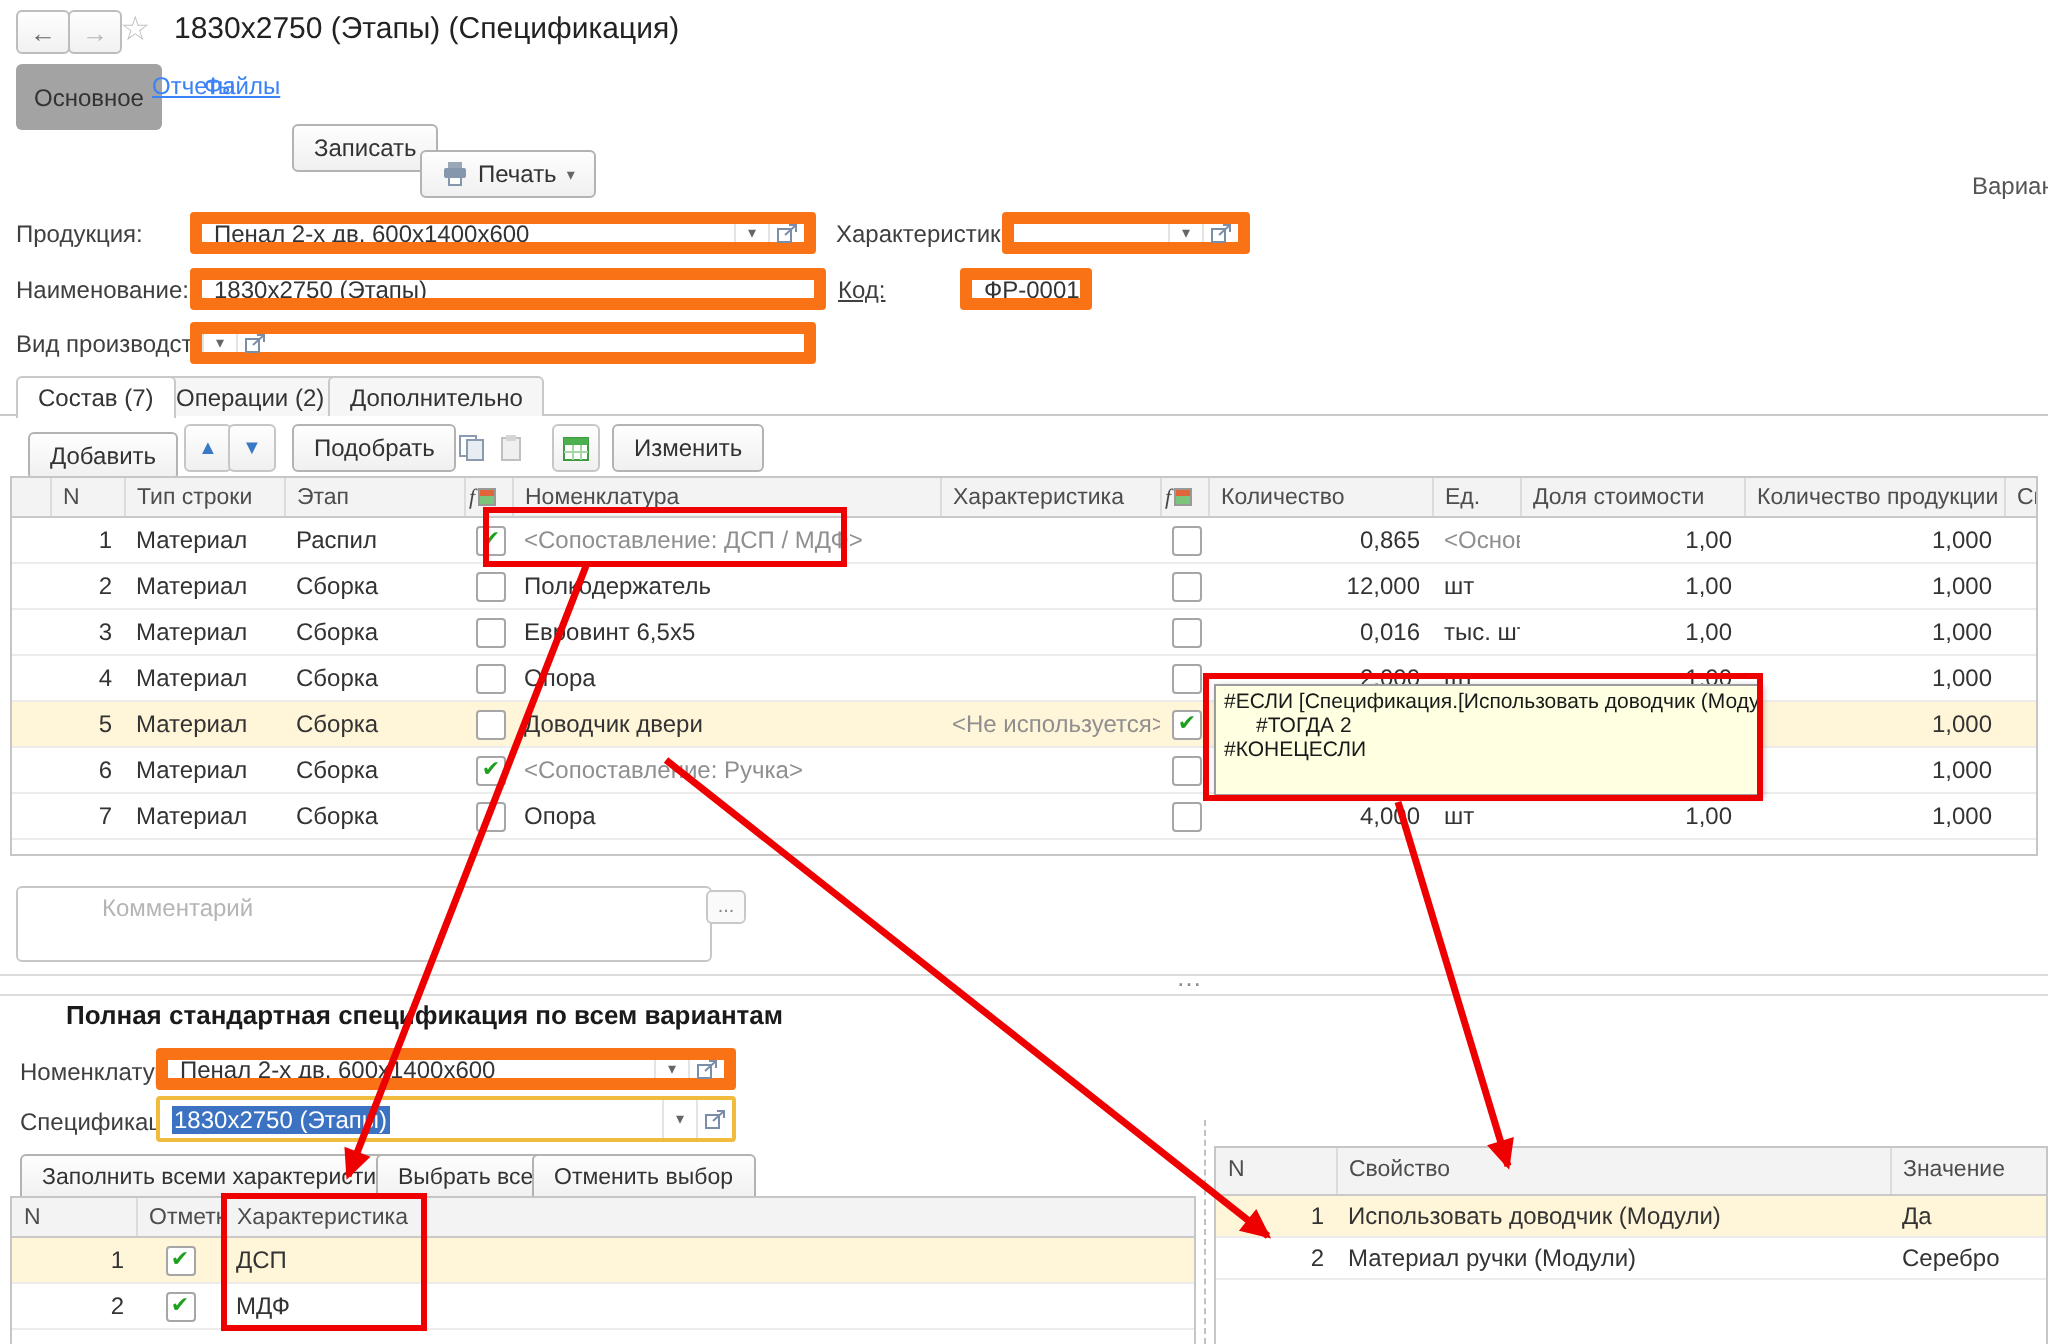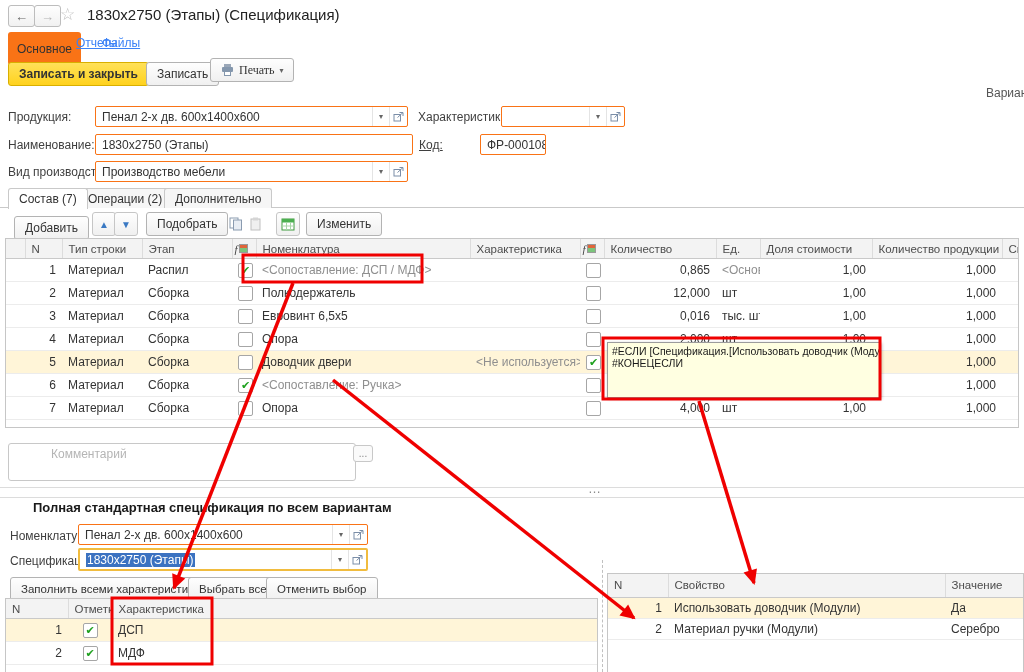--- a/index.html
+++ b/index.html
@@ -5,32 +5,32 @@
   html,body{margin:0;padding:0;background:#fff;}
   #app{position:relative;width:1024px;height:672px;overflow:hidden;background:#fff;
        font-family:"Liberation Sans",sans-serif;font-size:12px;color:#333;}
   
   .navbtn{position:absolute;top:5px;width:25px;height:20px;border:1px solid #BDBDBD;border-radius:3px;
           background:linear-gradient(#FEFEFE,#F1F1F1);display:flex;align-items:center;justify-content:center;
           font-size:13px;color:#666;}
   .navbtn.dis{color:#B5B5B5;}
   .star{position:absolute;left:60px;top:4px;font-size:17px;color:#C2C2C2;}
   .wtitle{position:absolute;left:87px;top:6px;font-size:15px;color:#222;white-space:nowrap;}
-  .pill{position:absolute;left:8px;top:32px;height:33px;padding:0 9px;background:#f97316;border-radius:3px;
+  .pill{position:absolute;left:8px;top:32px;height:33px;padding:0 9px;background:#a3a3a3;border-radius:3px;
         display:flex;align-items:center;color:#333;}
   .toplink{position:absolute;top:36px;color:#3b82f6;text-decoration:underline;cursor:pointer;}
   .btn{position:absolute;height:22px;border:1px solid #B3B3B3;border-radius:3px;
        background:linear-gradient(#FEFEFE,#F0F0F0);color:#333;font-size:12px;
        display:flex;align-items:center;justify-content:center;padding:0 10px;white-space:nowrap;}
   .btn.primary{background:linear-gradient(#FFE159,#FFD21E);border-color:#D9AF00;font-weight:bold;}
   .btn .dd{margin-left:5px;font-size:8px;color:#666;}
   .variant{position:absolute;left:986px;top:86px;color:#555;white-space:nowrap;}
   
   .lbl{position:absolute;color:#3F3F3F;white-space:nowrap;}
-  .fld{position:absolute;height:21px;border:1px solid #f97316;border-radius:2px;background:#fff;
+  .fld{position:absolute;height:21px;border:6px solid #f97316;border-radius:2px;background:#fff;
        display:flex;align-items:stretch;box-sizing:border-box;}
   .fld .txt{flex:1;padding:0 6px;display:flex;align-items:center;white-space:nowrap;overflow:hidden;}
   .fld .ddb{width:16px;border-left:1px solid #E4E4E4;display:flex;align-items:center;justify-content:center;
             font-size:8px;color:#666;}
   .fld .opn{width:17px;border-left:1px solid #E4E4E4;display:flex;align-items:center;justify-content:center;}
   .fld.focus{border:2px solid #F1BC3E;height:23px;}
   .sel{background:#3B72C1;color:#fff;padding:0 1px;}
   
   .tabline{position:absolute;left:0;top:207px;width:1024px;height:1px;background:#C9C9C9;}
   .tab{position:absolute;top:188px;height:19px;border:1px solid #C9C9C9;border-bottom:none;
@@ -95,23 +95,22 @@
   <div class="navbtn dis" style="left:34px;">
       <span>→</span>
     </div>
   <div class="star">☆</div>
   <div class="wtitle">1830х2750 (Этапы) (Спецификация)</div>
 
   <div class="pill">Основное</div>
   <a class="toplink" style="left:76px;">Отчеты</a>
   <a class="toplink" style="left:102px;">Файлы</a>
 
-  <div class="btn primary" style="left:8px;top:62px;">Записать и закрыть</div>
   <div class="btn" style="left:146px;top:62px;">Записать</div>
-  <div class="btn" style="left:210px;top:58px;font-family:Liberation Serif, serif;">
+  <div class="btn" style="left:210px;top:75px;">
     <span style="margin-right:5px;display:flex;">
       <svg width="13" height="12">
           <rect x="3" y="0" width="7" height="3" fill="#9AA7B8"></rect>
           <rect x="1" y="3" width="11" height="5" rx="1" fill="#8497AD"></rect>
           <rect x="3.5" y="7.5" width="6" height="4" fill="#fff" stroke="#8497AD"></rect>
         </svg>
     </span>
     <span>Печать</span>
     <span class="dd">▾</span>
   </div>
@@ -146,21 +145,20 @@
   <div class="fld" style="left:95px;top:134px;width:318px;">
     <span class="txt">1830х2750 (Этапы)</span>
   </div>
   <div class="lbl" style="left:419px;top:138px;text-decoration:underline;">Код:</div>
   <div class="fld" style="left:480px;top:134px;width:66px;">
     <span class="txt">ФР-000108</span>
   </div>
 
   <div class="lbl" style="left:8px;top:165px;">Вид производства:</div>
   <div class="fld" style="left:95px;top:161px;width:313px;">
-    <span class="txt">Производство мебели</span>
     <span class="ddb">▾</span>
     <span class="opn">
         <svg width="11" height="10">
           <rect x="1" y="2.5" width="6.5" height="6.5" fill="none" stroke="#7B8EA8"></rect>
           <path d="M4.5,5.5 L10,0.5" stroke="#7B8EA8" fill="none"></path>
           <path d="M6.5,0.5 h3.5 v3.5" fill="none" stroke="#7B8EA8"></path>
         </svg>
       </span>
   </div>
 
@@ -345,20 +343,21 @@
           <td class="num">1,00</td>
           <td class="num">1,000</td>
             <td></td>
         </tr>
       </tbody>
     </table>
   </div>
 
   <div class="popup">
     <div>#ЕСЛИ [Спецификация.[Использовать доводчик (Модули)]]</div>
+    <div class="ind">#ТОГДА 2</div>
     <div>#КОНЕЦЕСЛИ</div>
   </div>
 
   <div class="comment">
     <textarea placeholder="Комментарий" style=""></textarea>
   </div>
   <div class="morebtn">...</div>
 
   <div class="hr" style="top:487px;"></div>
   <div class="splitdots">…</div>

